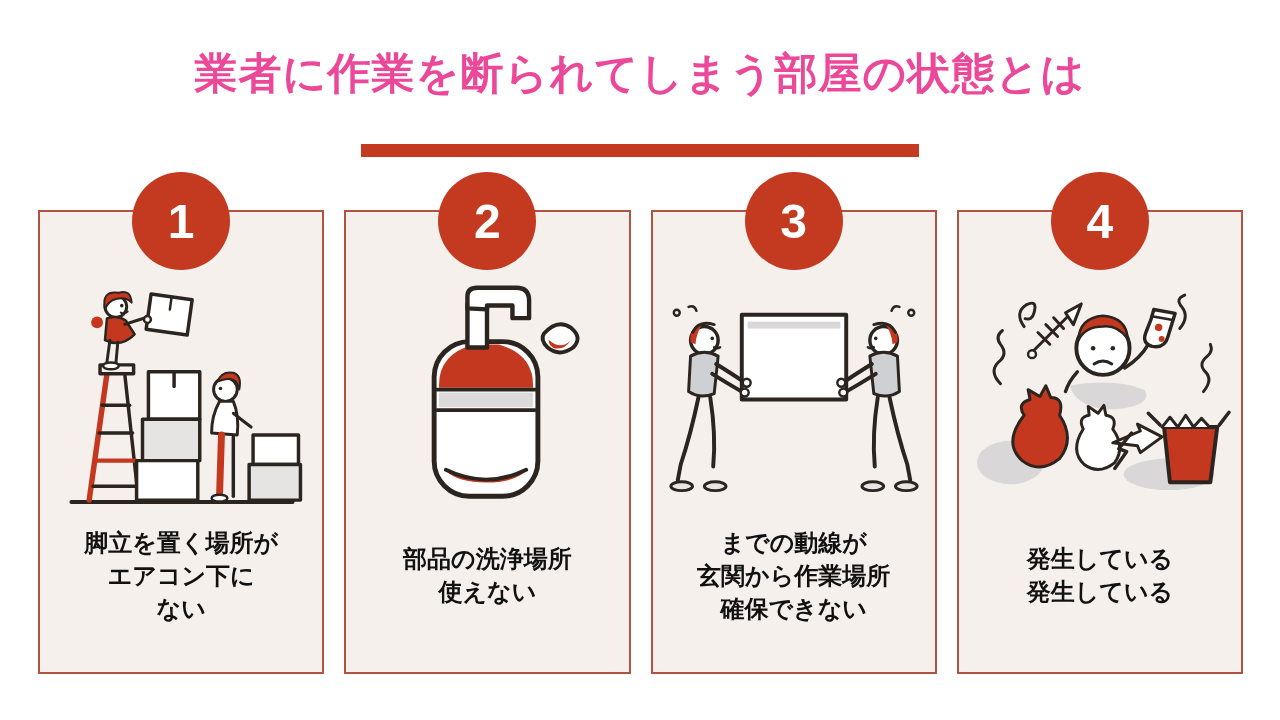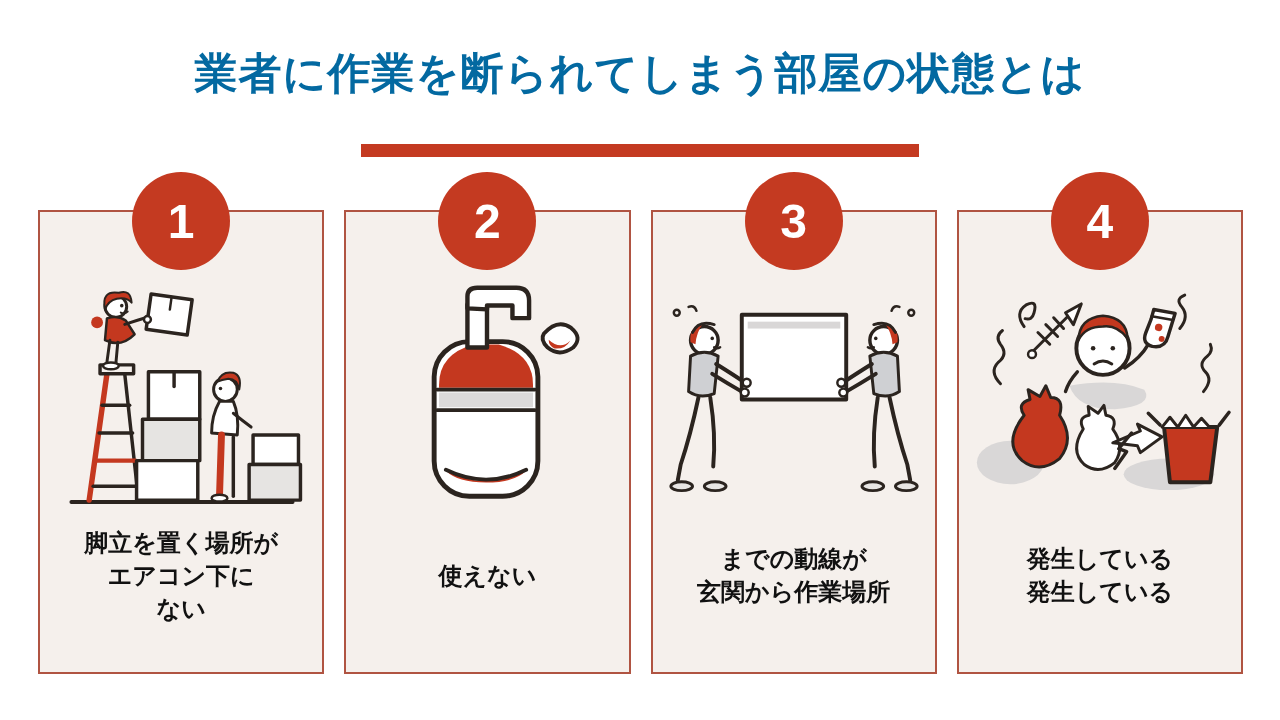--- a/index.html
+++ b/index.html
@@ -5,21 +5,21 @@
   * { margin:0; padding:0; box-sizing:border-box; }
   html,body { width:1280px; height:720px; }
   body {
     font-family:"Liberation Sans","DejaVu Sans",sans-serif;
     background:#ffffff; overflow:hidden; position:relative;
   }
   .canvas { position:absolute; inset:0; width:1280px; height:720px; background:#ffffff; }
 
   .title {
     position:absolute; top:50px; left:0; width:1280px;
-    text-align:center; font-size:43px; font-weight:700; color:#0369a1;
+    text-align:center; font-size:43px; font-weight:700; color:#ec4899;
     letter-spacing:1px; line-height:1.1;
   }
   .title-underline {
     position:absolute; top:144px; left:50%; transform:translateX(-50%);
     width:558px; height:13px; background:#c43a21;
   }
 
   .cards {
     position:absolute; top:210px; left:38px; right:37px; height:464px;
     display:flex; gap:20px;
@@ -128,20 +128,21 @@
             <path d="M58,196 Q99,217 140,196 Q128,208 99,208 Q70,208 58,196 Z" fill="#c4381f" stroke="none"></path>
             <path d="M58,195 Q99,215 140,195" stroke-width="4"></path>
             <rect x="80" y="26" width="20" height="44" fill="#ffffff" stroke-width="4.5"></rect>
             <path d="M80,30 L80,18 Q80,9 90,9 L130,9 Q143,9 143,22 L143,40 L126,40 L126,27 L100,27 L100,31 Z" fill="#ffffff" stroke-width="4.5"></path>
             <path d="M158,56 Q172,40 186,50 Q198,60 188,70 Q174,80 162,70 Q154,62 158,56 Z" fill="#ffffff" stroke-width="4"></path>
             <path d="M163,62 Q175,73 185,63 Q180,72 169,71 Q163,68 163,62 Z" fill="#c4381f" stroke="none"></path>
           </g>
         </svg>
       </div>
       <div class="caption">
+        <span>部品の洗浄場所</span>
         <span>使えない</span>
       </div>
     </section>
 
     <section class="card">
       <div class="num">3</div>
       <div class="illus">
         <svg width="266" height="222" viewBox="0 0 270 225">
           <g stroke="#2b241f" fill="none" stroke-linecap="round" stroke-linejoin="round" stroke-width="3.5">
 
@@ -184,20 +185,21 @@
               <path d="M50,112 Q56,150 53,182" stroke-width="4"></path>
               <ellipse cx="21" cy="202" rx="11" ry="4.5" fill="#e8e6e4" stroke-width="3"></ellipse>
               <ellipse cx="55" cy="202" rx="11" ry="4.5" fill="#e8e6e4" stroke-width="3"></ellipse>
             </g>
           </g>
         </svg>
       </div>
       <div class="caption">
         <span>までの動線が</span>
         <span>玄関から作業場所</span>
+        <span>確保できない</span>
       </div>
     </section>
 
     <section class="card">
       <div class="num">4</div>
       <div class="illus">
         <svg width="266" height="222" viewBox="0 0 270 225">
           <g stroke="#2b241f" fill="none" stroke-linecap="round" stroke-linejoin="round" stroke-width="3.5">
 
             <ellipse cx="44" cy="178" rx="34" ry="22" fill="#d9d7d7" stroke="none"></ellipse>

